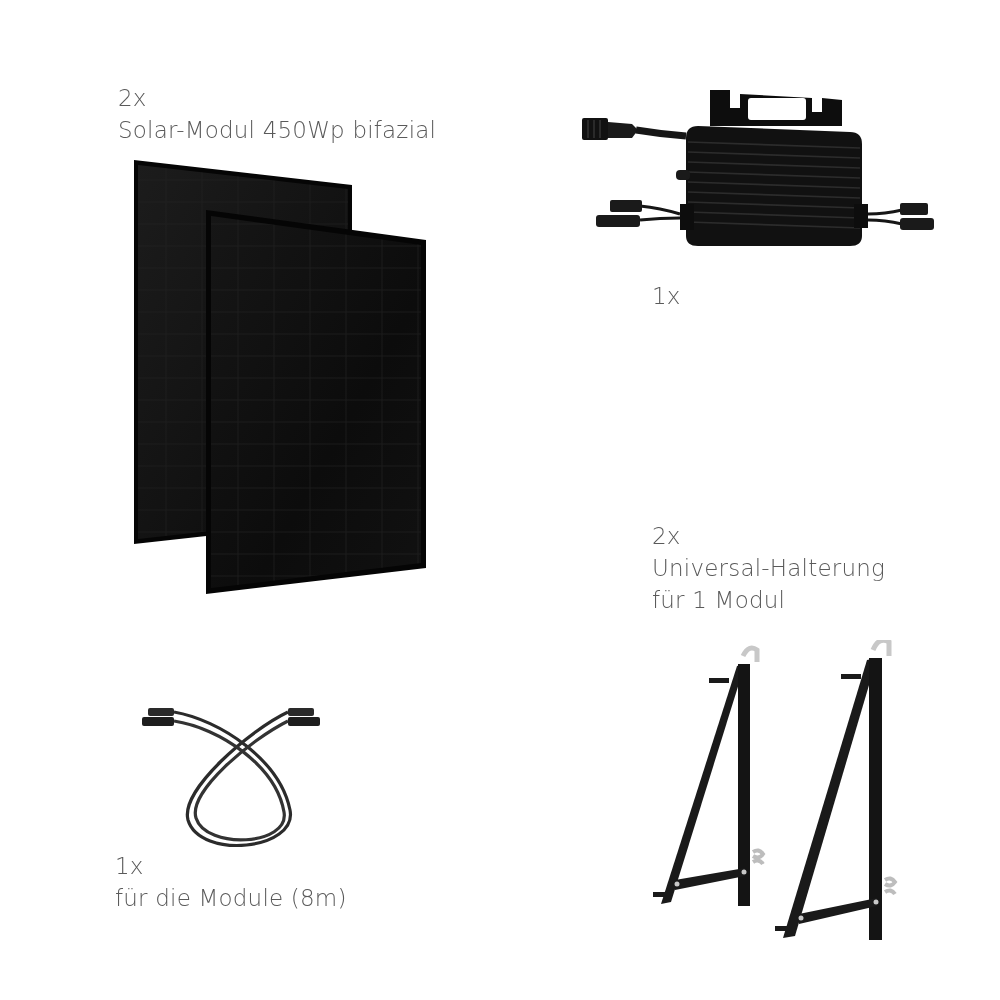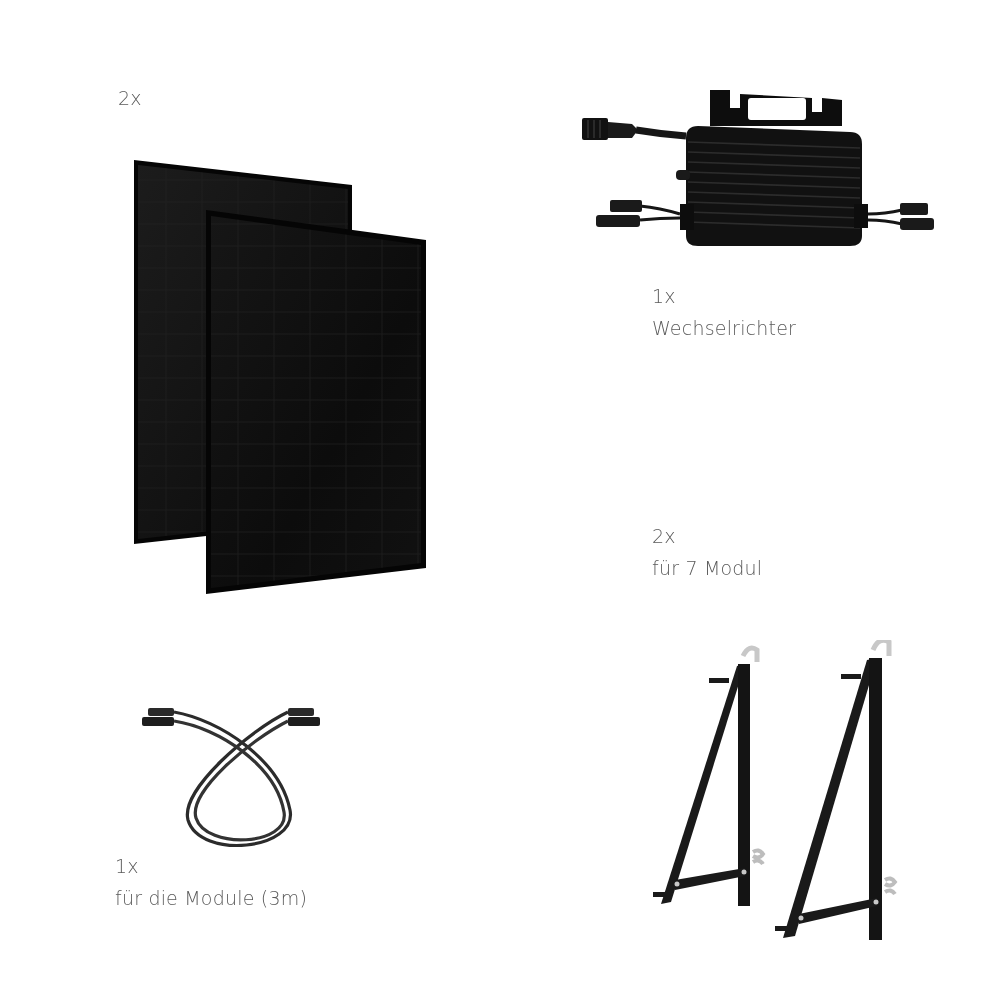--- a/index.html
+++ b/index.html
@@ -10,38 +10,39 @@
     body {
       width: 1000px;
       height: 1000px;
       position: relative;
       overflow: hidden;
       font-family: "DejaVu Sans", "Liberation Sans", sans-serif;
       color: #555555;
     }
     .label {
       position: absolute;
-      font-size: 19px;
+      font-size: 23px;
       line-height: 32px;
       font-weight: 300;
       letter-spacing: 0.2px;
       color: #5a5a5a;
       white-space: nowrap;
     }
     .label div { display: block; }
     .product {
       position: absolute;
     }
     svg { display: block; }
   </style>
 </head>
 <body>
 
 <div class="label" style="left:118px; top:82px;">
   <div>2x</div>
+  <div>Solar-Modul 450Wp bifazial</div>
 </div>
 
 <div class="product" style="left:130px; top:158px;">
   <svg width="300" height="440" viewBox="0 0 300 440">
     <defs>
       <linearGradient id="pg1" x1="0" y1="0" x2="1" y2="1">
         <stop offset="0" stop-color="#1c1c1c"></stop>
         <stop offset="1" stop-color="#0a0a0a"></stop>
       </linearGradient>
       <linearGradient id="pg2" x1="0" y1="0" x2="1" y2="1">
@@ -103,26 +104,26 @@
     <rect x="274" y="118" width="14" height="24" fill="#0d0d0d"></rect>
     <path d="M288,128 Q305,128 322,124" stroke="#161616" stroke-width="3" fill="none"></path>
     <path d="M288,134 Q305,134 322,138" stroke="#161616" stroke-width="3" fill="none"></path>
     <rect x="320" y="117" width="28" height="12" rx="2" fill="#1a1a1a"></rect>
     <rect x="320" y="132" width="34" height="12" rx="3" fill="#1a1a1a"></rect>
   </svg>
 </div>
 
 <div class="label" style="left:652px; top:280px;">
   <div>1x</div>
-  <div>Wechselrichter</div>
 </div>
 
 <div class="label" style="left:652px; top:520px;">
   <div>2x</div>
-  <div>für 7 Modul</div>
+  <div>Universal-Halterung</div>
+  <div>für 1 Modul</div>
 </div>
 
 <div class="product" style="left:645px; top:640px;">
   <svg width="270" height="310" viewBox="0 0 270 310">
 
     <g>
       <path d="M98,16 Q104,4 112,10 L112,22" stroke="#c8c8c8" stroke-width="5" fill="none"></path>
       <polygon points="92,26 100,24 26,262 16,264" fill="#1a1a1a"></polygon>
       <rect x="93" y="24" width="12" height="242" fill="#141414"></rect>
       <polygon points="30,240 100,228 100,236 30,250" fill="#1a1a1a"></polygon>
@@ -156,14 +157,14 @@
     <rect x="148" y="8" width="26" height="8" rx="2" fill="#2a2a2a"></rect>
     <rect x="148" y="17" width="32" height="9" rx="2" fill="#1e1e1e"></rect>
 
     <path d="M34,12 C80,20 140,60 150,110 C158,150 60,160 48,120 C40,90 110,30 148,12" stroke="#2b2b2b" stroke-width="3.2" fill="none"></path>
     <path d="M34,21 C80,28 136,66 144,112 C150,146 66,150 56,118 C48,92 110,40 148,21" stroke="#333" stroke-width="3.2" fill="none"></path>
   </svg>
 </div>
 
 <div class="label" style="left:115px; top:850px;">
   <div>1x</div>
-  <div>für die Module (3m)</div>
+  <div>für die Module (8m)</div>
 </div>
 
 </body></html>

